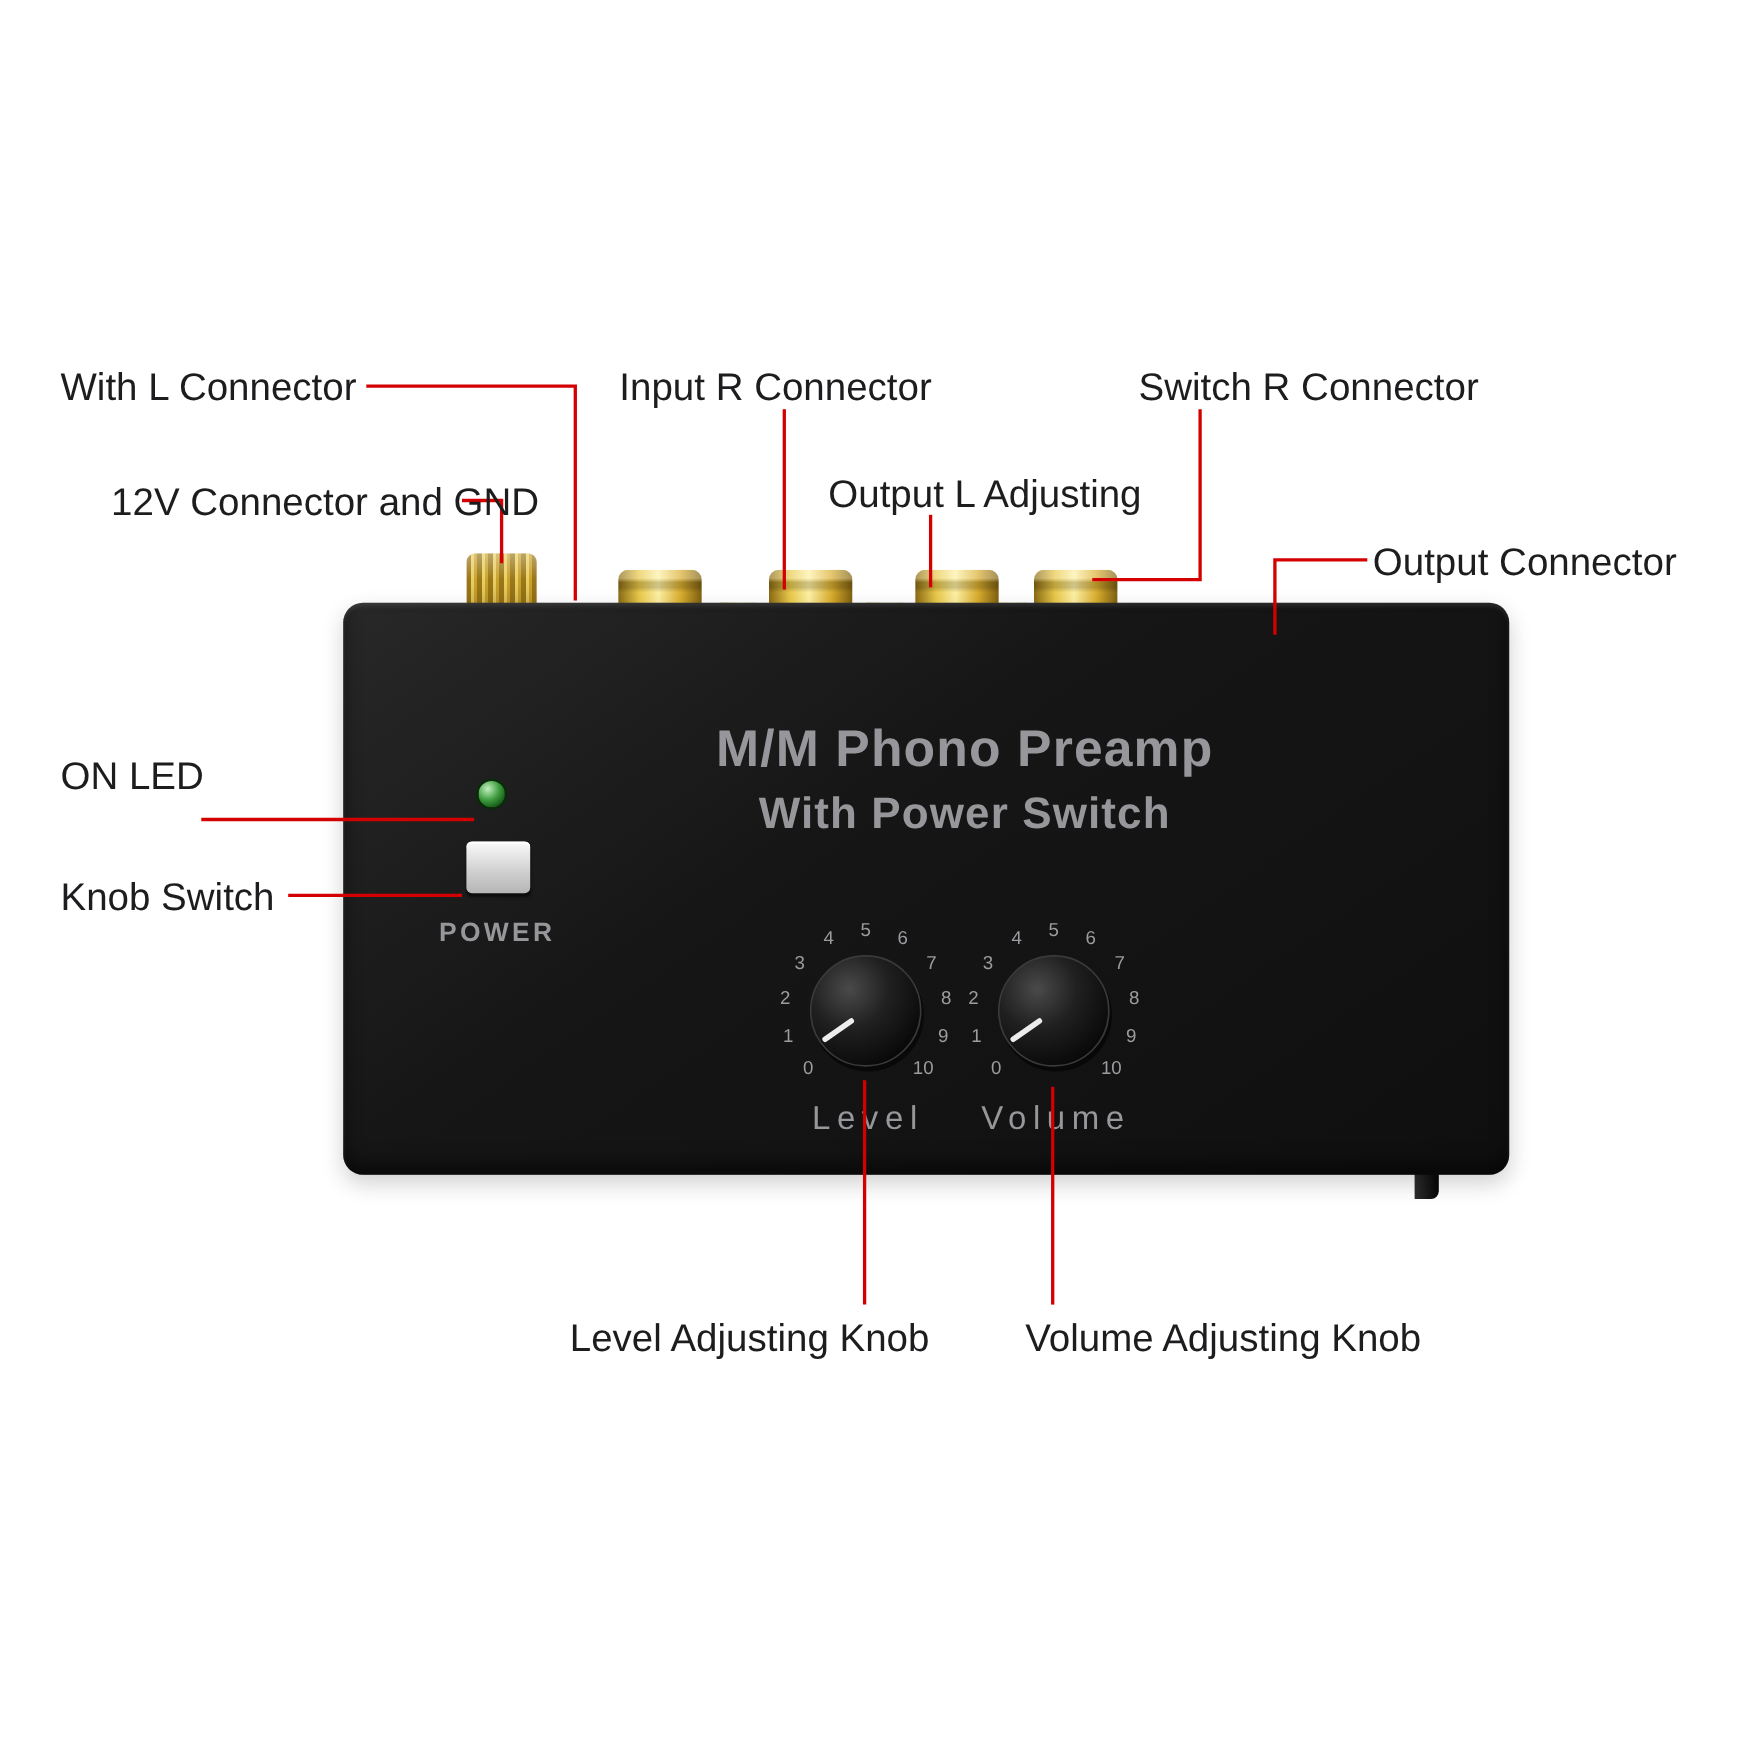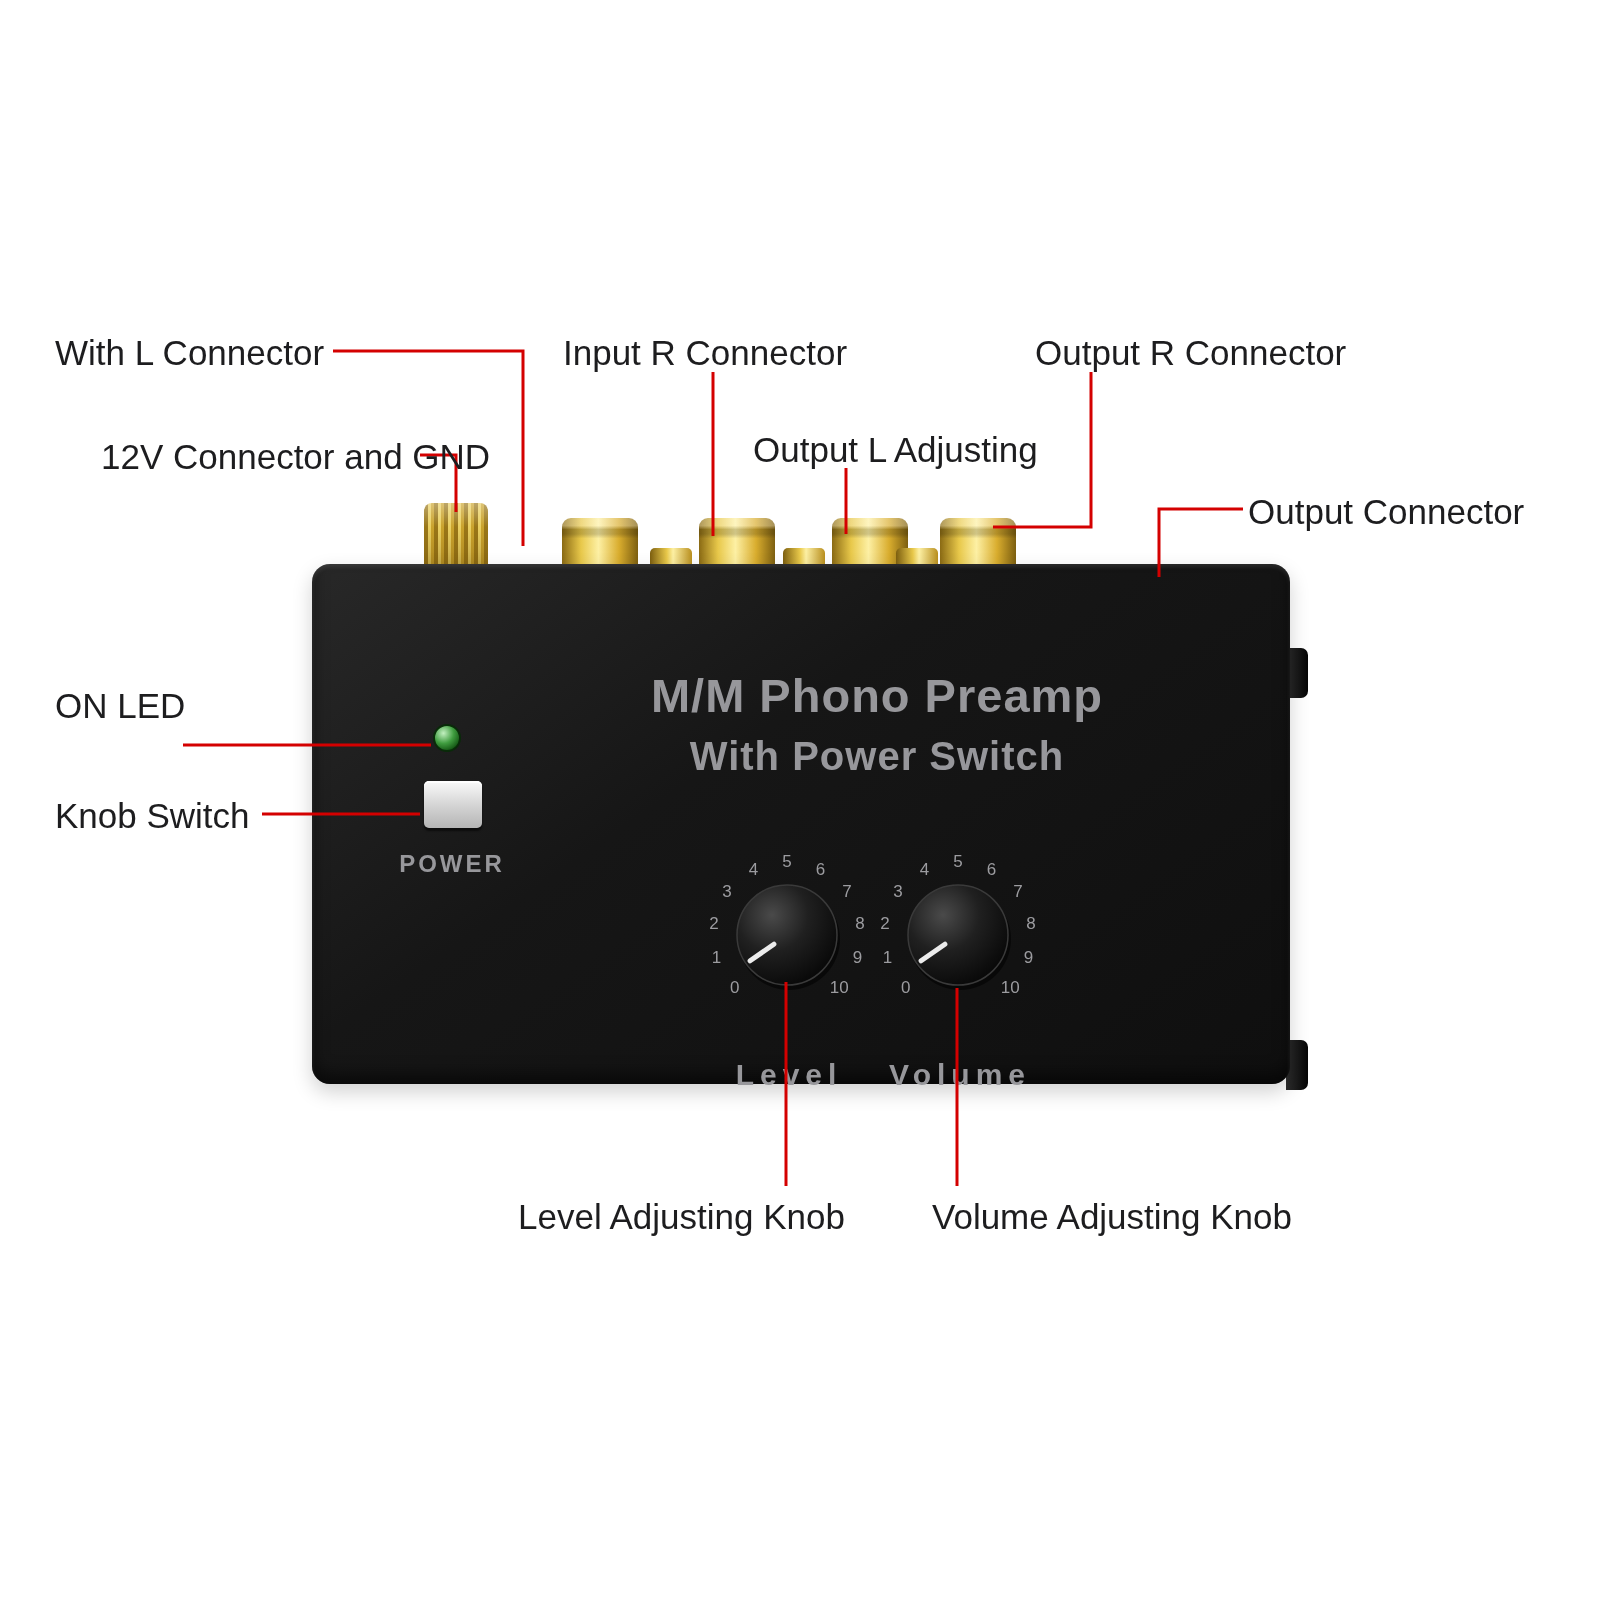--- a/index.html
+++ b/index.html
@@ -9,21 +9,21 @@
     font-family:"Liberation Sans",sans-serif;
   }
   .label{
     position:absolute;font-size:35px;line-height:1.15;
     color:var(--label-text,#1d1d1f);white-space:nowrap;z-index:6;
   }
   .callouts{position:absolute;left:0;top:0;width:1601px;height:1601px;pointer-events:none;z-index:5;}
   .callout-line{fill:none;stroke:var(--callout,#d40000);stroke-width:3;}
 
   .device{
-    position:absolute;left:312px;top:564px;width:978px;height:520px;border-radius:18px;z-index:2;
+    position:absolute;left:312px;top:548px;width:1060px;height:520px;border-radius:18px;z-index:2;
     background:linear-gradient(145deg,var(--device-body-light,#262626) 0%,#161616 40%,var(--device-body-dark,#0f0f0f) 100%);
     box-shadow:inset 0 3px 4px rgba(255,255,255,.10),inset 0 -10px 16px rgba(0,0,0,.55),0 8px 20px rgba(0,0,0,.18);
   }
   .barrel{
     position:absolute;left:424px;top:503px;width:64px;height:80px;z-index:1;border-radius:8px 8px 2px 2px;
     background:linear-gradient(180deg,rgba(255,255,255,.35),rgba(255,255,255,0) 30%,rgba(90,60,0,.30) 85%),
       repeating-linear-gradient(90deg,#9a7718 0 4px,#e9cf62 4px 7px,#caa32c 7px 10px);
   }
   .rca{
     position:absolute;top:518px;width:76px;height:64px;z-index:1;border-radius:9px 9px 3px 3px;
@@ -59,21 +59,21 @@
   .power-label{
     position:absolute;left:140px;top:286px;transform:translateX(-50%);
     font-size:24px;font-weight:bold;letter-spacing:3px;color:var(--device-text,#97979b);text-align:right;
   }
   .knob{position:absolute;width:200px;height:200px;}
   .knob-level{left:375px;top:271px;}
   .knob-volume{left:546px;top:271px;}
   .knob svg{display:block;}
   .knob-label{
     position:absolute;top:452px;transform:translateX(-50%);
-    font-size:30px;font-weight:bold;letter-spacing:6px;color:var(--device-text,#97979b);white-space:nowrap;margin-top:42px;
+    font-size:30px;font-weight:normal;letter-spacing:6px;color:var(--device-text,#97979b);white-space:nowrap;
   }
   .knob-label-level{left:477px;}
   .knob-label-volume{left:648px;}
 
   
   .lbl-input-l{left:55px;top:333px;}
   .lbl-input-r{left:563px;top:333px;}
   .lbl-output-r{left:1035px;top:333px;}
   .lbl-12v{left:55px;top:437px;margin-left:46px;}
   .lbl-output-l{left:753px;top:430px;}
@@ -167,21 +167,21 @@
     <polyline class="callout-line" points="846,468 846,534"></polyline>
     <polyline class="callout-line" points="1243,509 1159,509 1159,577"></polyline>
     <polyline class="callout-line" points="183,745 431,745"></polyline>
     <polyline class="callout-line" points="262,814 420,814"></polyline>
     <polyline class="callout-line" points="786,982 786,1186"></polyline>
     <polyline class="callout-line" points="957,988 957,1186"></polyline>
   </svg>
 
   <div class="label lbl-input-l">With L Connector</div>
   <div class="label lbl-input-r">Input R Connector</div>
-  <div class="label lbl-output-r">Output R Connector</div>
+  <div class="label lbl-output-r">Switch R Connector</div>
   <div class="label lbl-12v">12V Connector and GND</div>
   <div class="label lbl-output-l">Output L Adjusting</div>
   <div class="label lbl-output">Output Connector</div>
   <div class="label lbl-on-led">ON LED</div>
   <div class="label lbl-power-switch">Knob Switch</div>
   <div class="label lbl-level">Level Adjusting Knob</div>
   <div class="label lbl-volume">Volume Adjusting Knob</div>
 
 </div>
 

